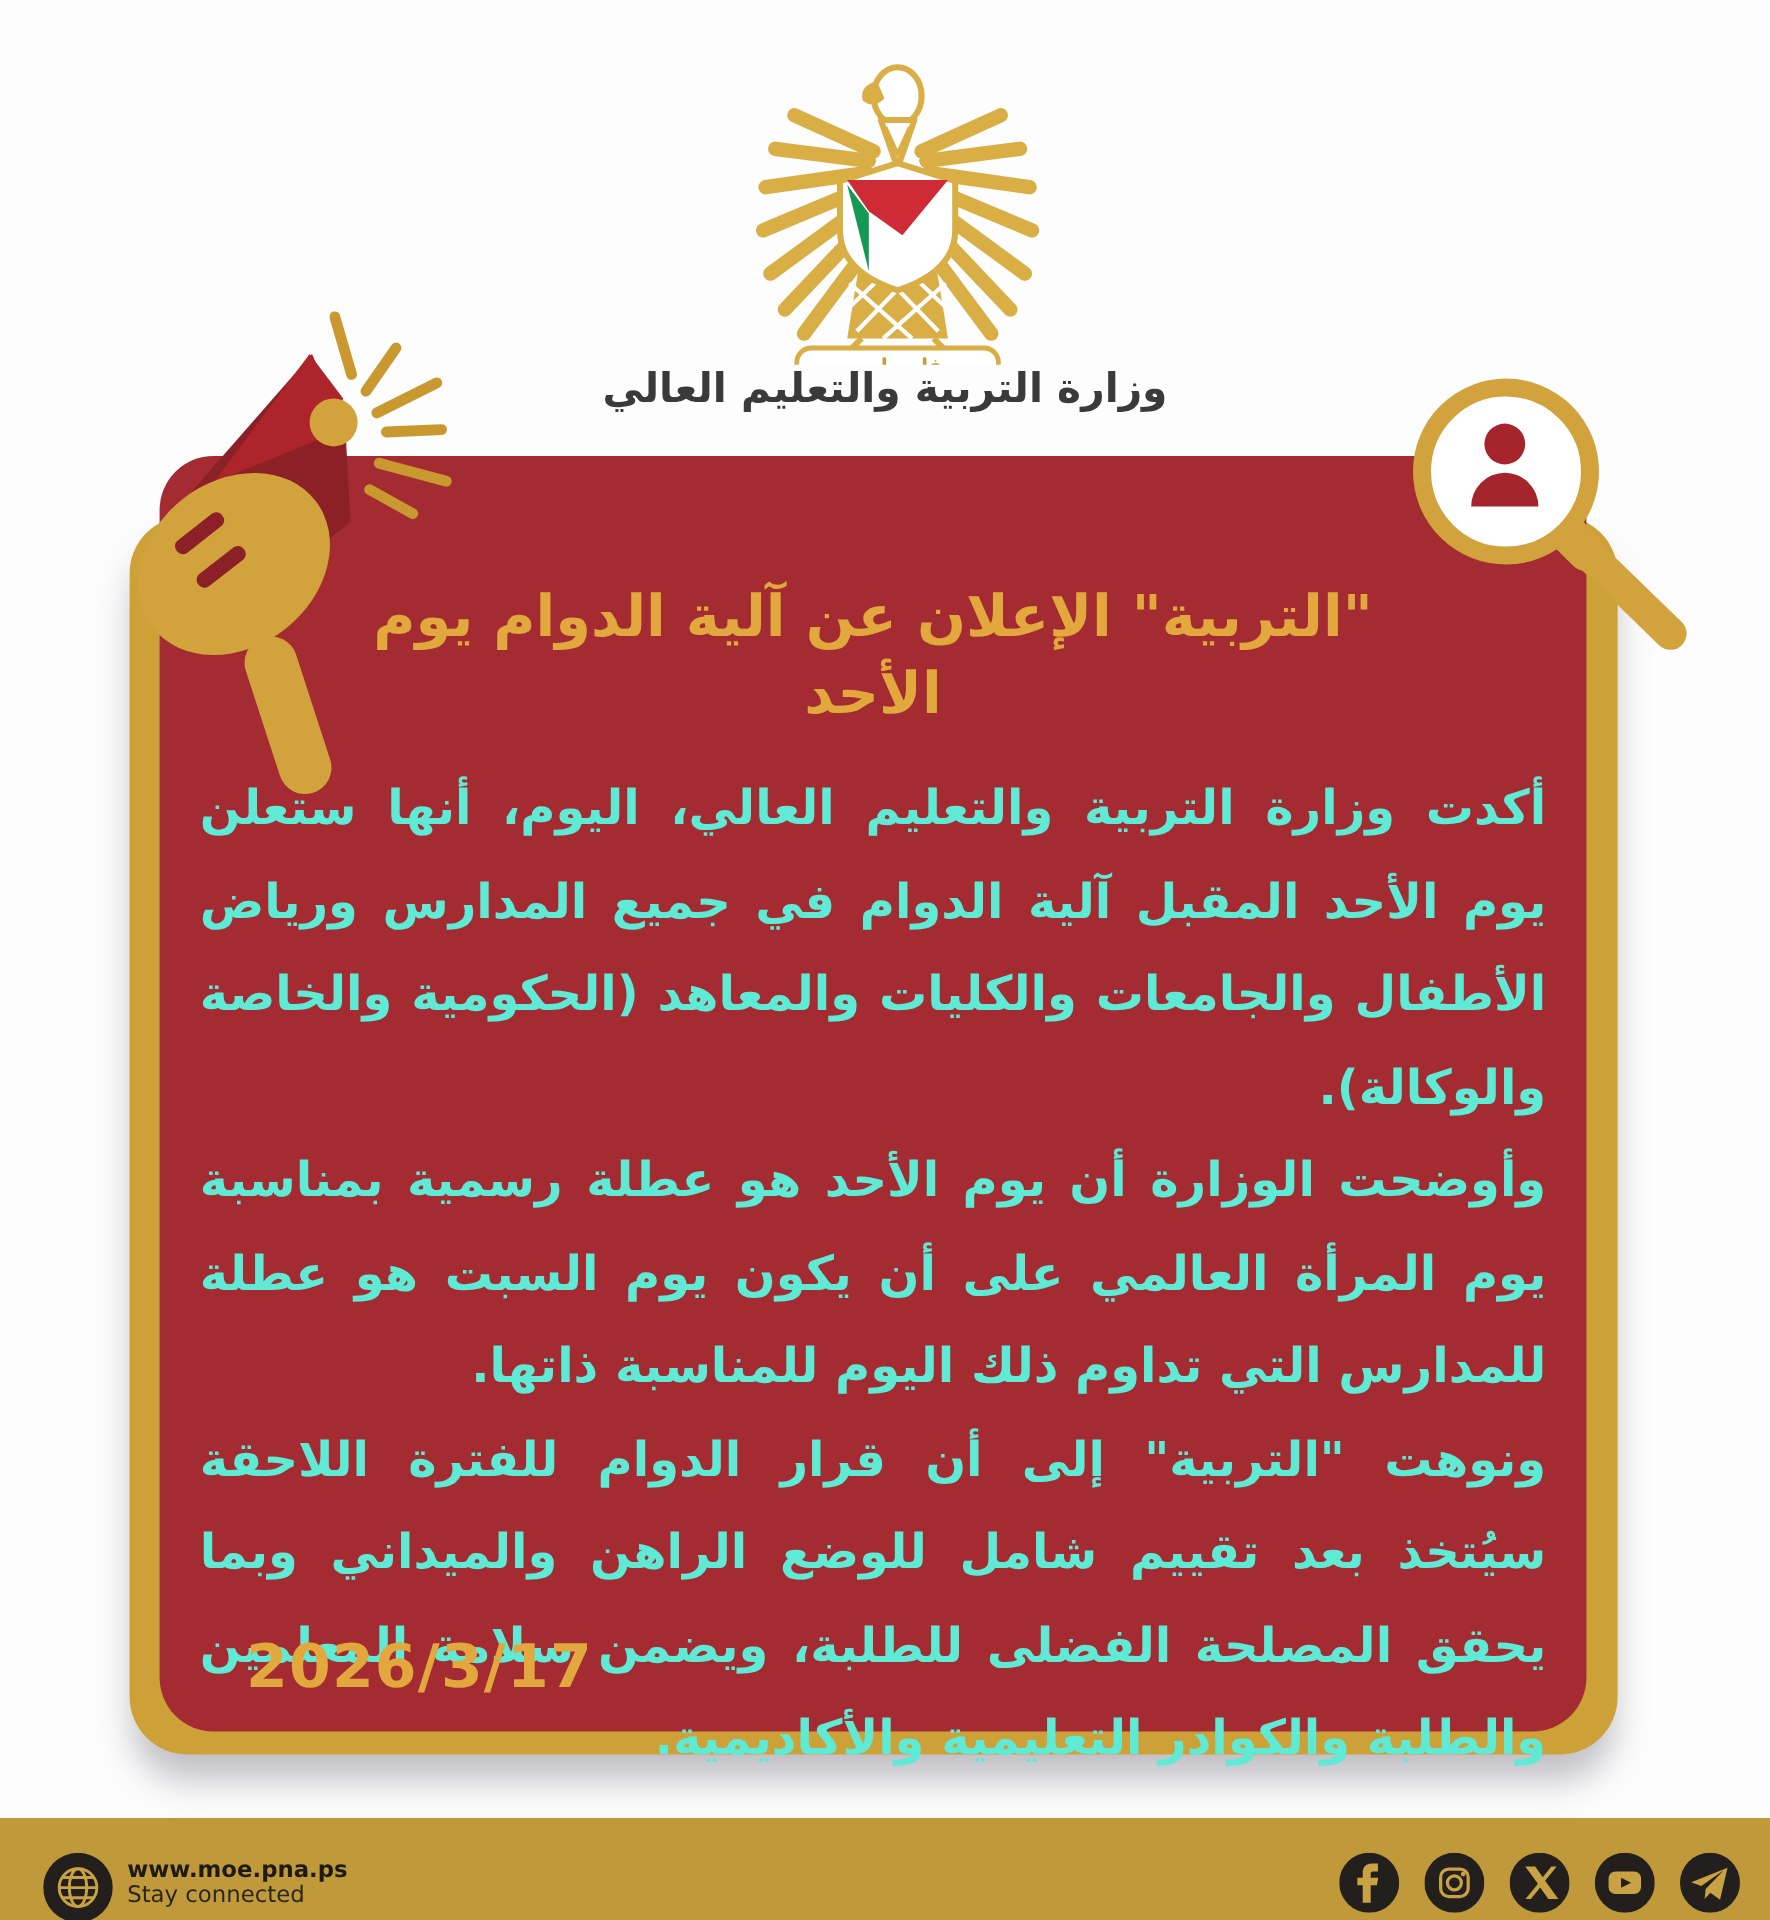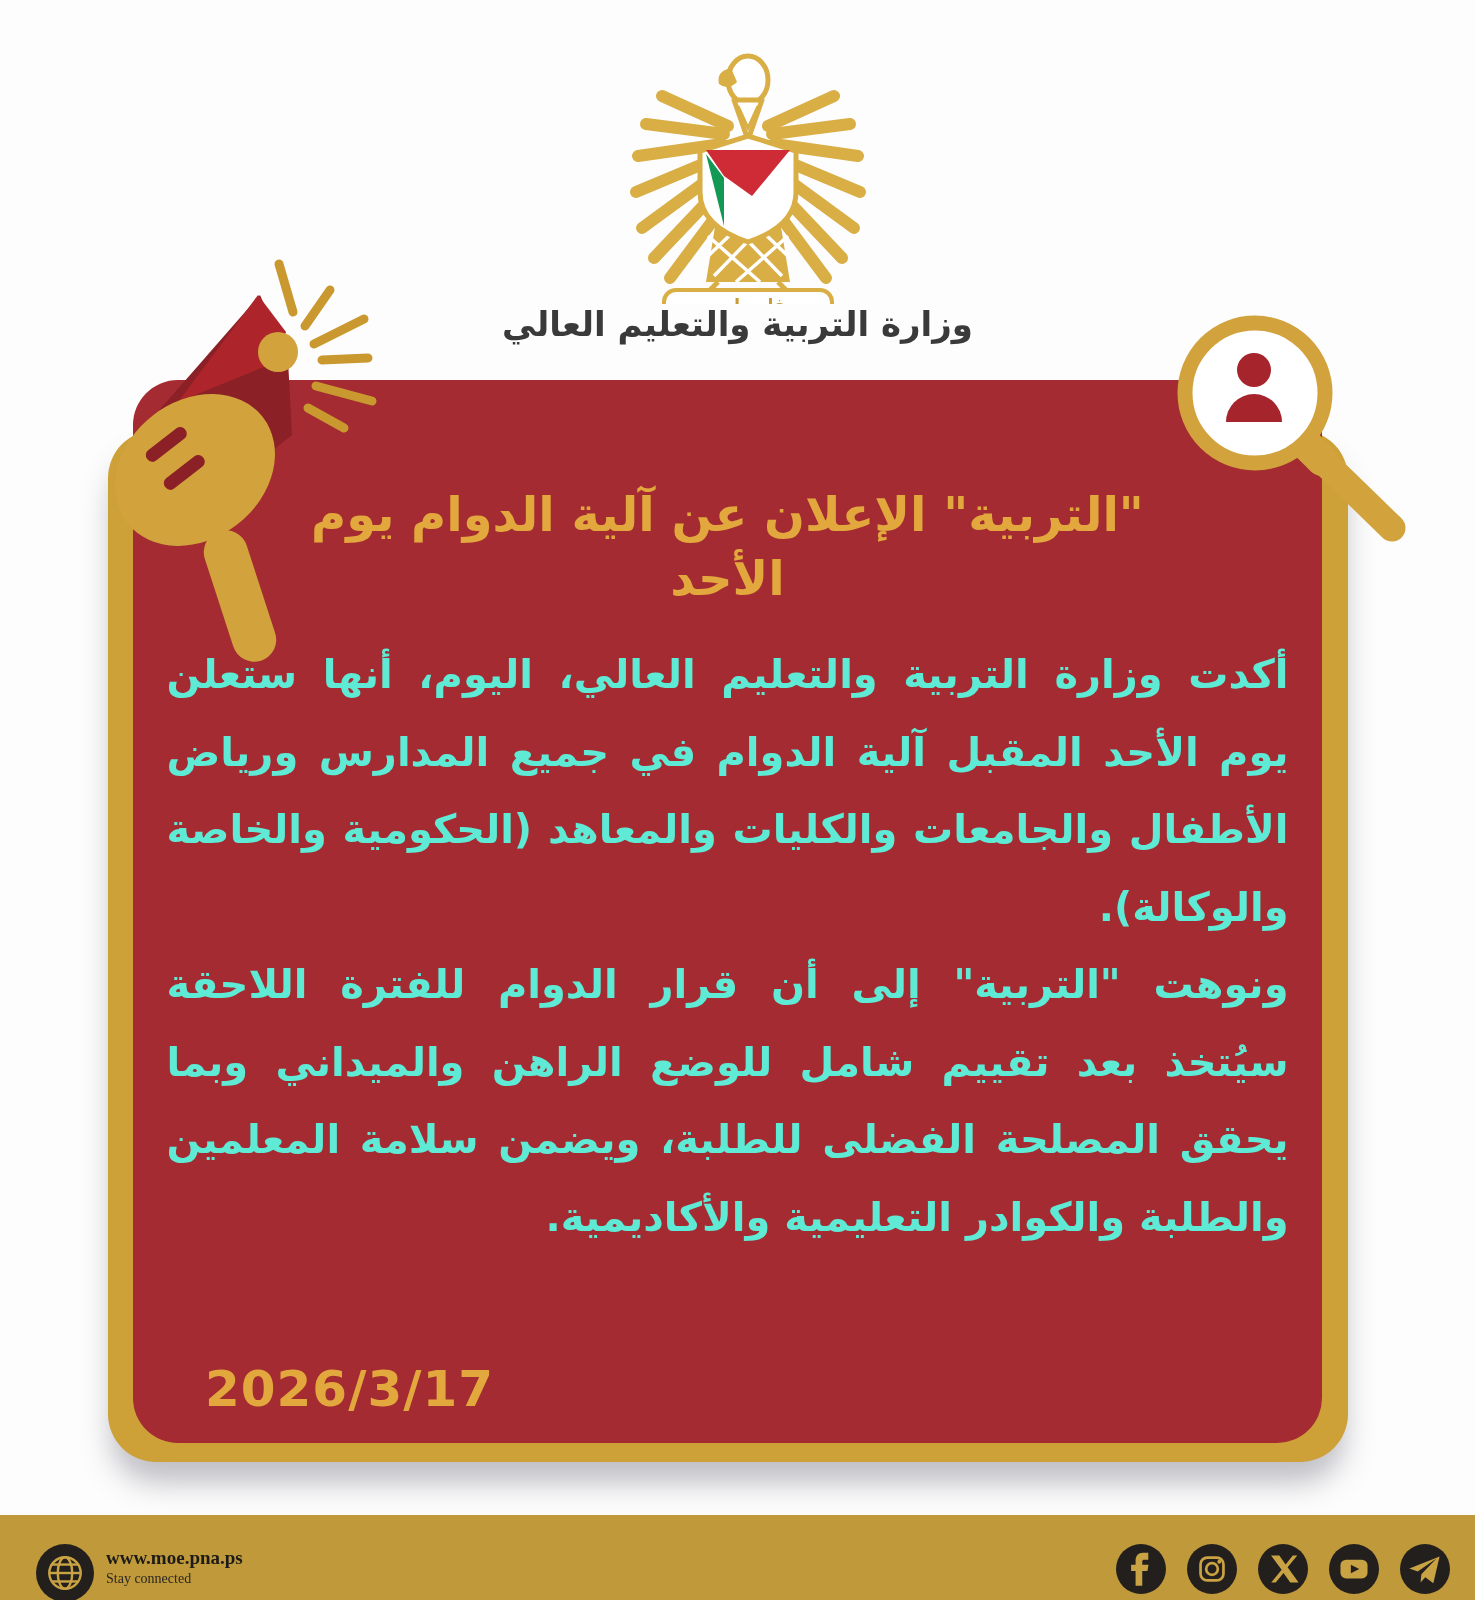--- a/index.html
+++ b/index.html
@@ -45,23 +45,23 @@
   
   .megaphone{position:absolute;left:60px;top:240px;width:440px;height:480px;}
   .magnifier{position:absolute;left:1150px;top:300px;width:310px;height:290px;}
   
   .footer{
     position:absolute;left:0;top:1515px;width:100%;height:85px;
     background:#c0993b;
   }
   .footer-left{position:absolute;left:36px;top:0;height:100%;}
   .globe-badge{position:absolute;left:0;top:29px;width:58px;height:58px;}
-  .footer-texts{position:absolute;left:70px;top:32px;direction:ltr;font-family:Liberation Serif, serif;}
+  .footer-texts{position:absolute;left:70px;top:32px;direction:ltr;}
   .footer-website{font-size:19px;font-weight:bold;color:#1d1b18;line-height:22px;}
-  .footer-tagline{font-size:14px;color:#2a2721;line-height:20px;}
+  .footer-tagline{font-size:19px;color:#2a2721;line-height:20px;}
   .social-row{position:absolute;top:29px;left:1116px;display:flex;gap:21px;}
   .social-icon{width:50px;height:50px;display:block;cursor:pointer;}
 </style>
 </head>
 <body>
 
 <div class="poster">
 
   <svg class="emblem" viewBox="0 0 296 260">
     <g stroke="#d8ae45" stroke-width="12" stroke-linecap="round" fill="none">
@@ -118,20 +118,21 @@
   </svg>
 
   <div class="ministry-name">وزارة التربية والتعليم العالي</div>
 
   <div class="gold-backing"></div>
 
   <div class="red-box">
     <h1 class="card-title">"التربية" الإعلان عن آلية الدوام يوم الأحد</h1>
     <div class="card-body">
       <p>أكدت وزارة التربية والتعليم العالي، اليوم، أنها ستعلن يوم الأحد المقبل  آلية الدوام في جميع المدارس ورياض الأطفال والجامعات والكليات والمعاهد (الحكومية والخاصة والوكالة).</p>
+      <p>وأوضحت الوزارة أن يوم الأحد هو عطلة رسمية بمناسبة يوم المرأة العالمي على أن يكون يوم السبت هو عطلة للمدارس التي تداوم ذلك اليوم للمناسبة ذاتها.</p>
       <p>ونوهت "التربية" إلى أن قرار الدوام للفترة اللاحقة سيُتخذ بعد تقييم شامل للوضع الراهن والميداني وبما يحقق المصلحة الفضلى للطلبة، ويضمن سلامة المعلمين والطلبة والكوادر التعليمية والأكاديمية.</p>
     </div>
     <div class="card-date">2026/3/17</div>
   </div>
 
   <svg class="megaphone" viewBox="0 0 440 480">
 
     <polygon points="95,175 200,55 228,120 232,195 140,268" fill="#8b2026"></polygon>
 
     <polygon points="118,162 198,55 226,92 216,122" fill="#ae242b"></polygon>

